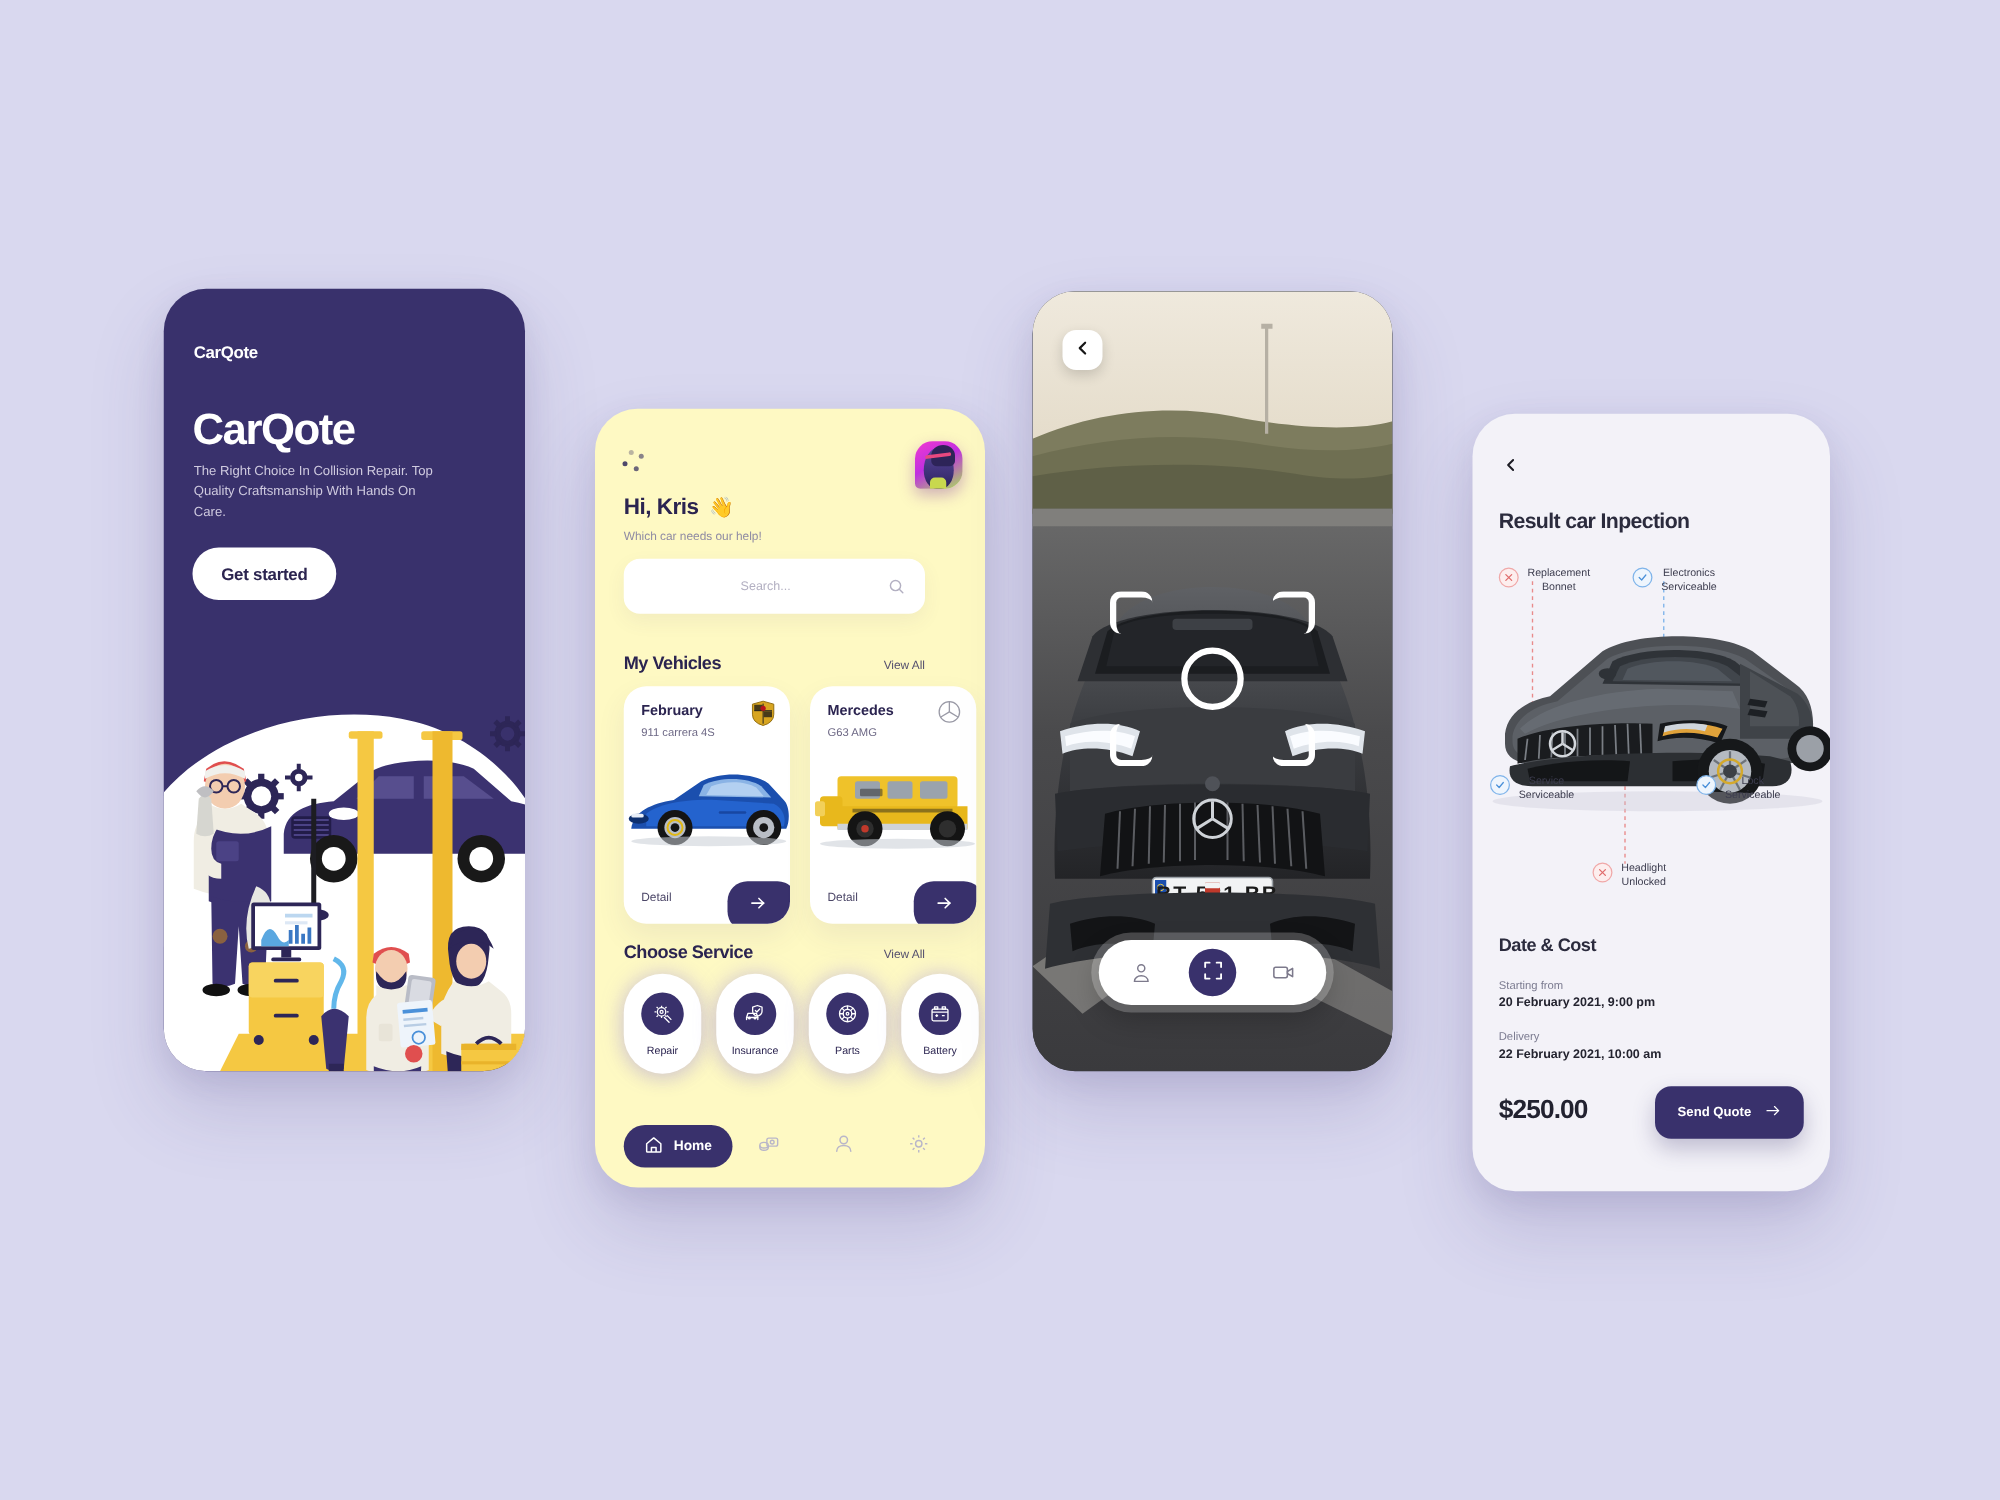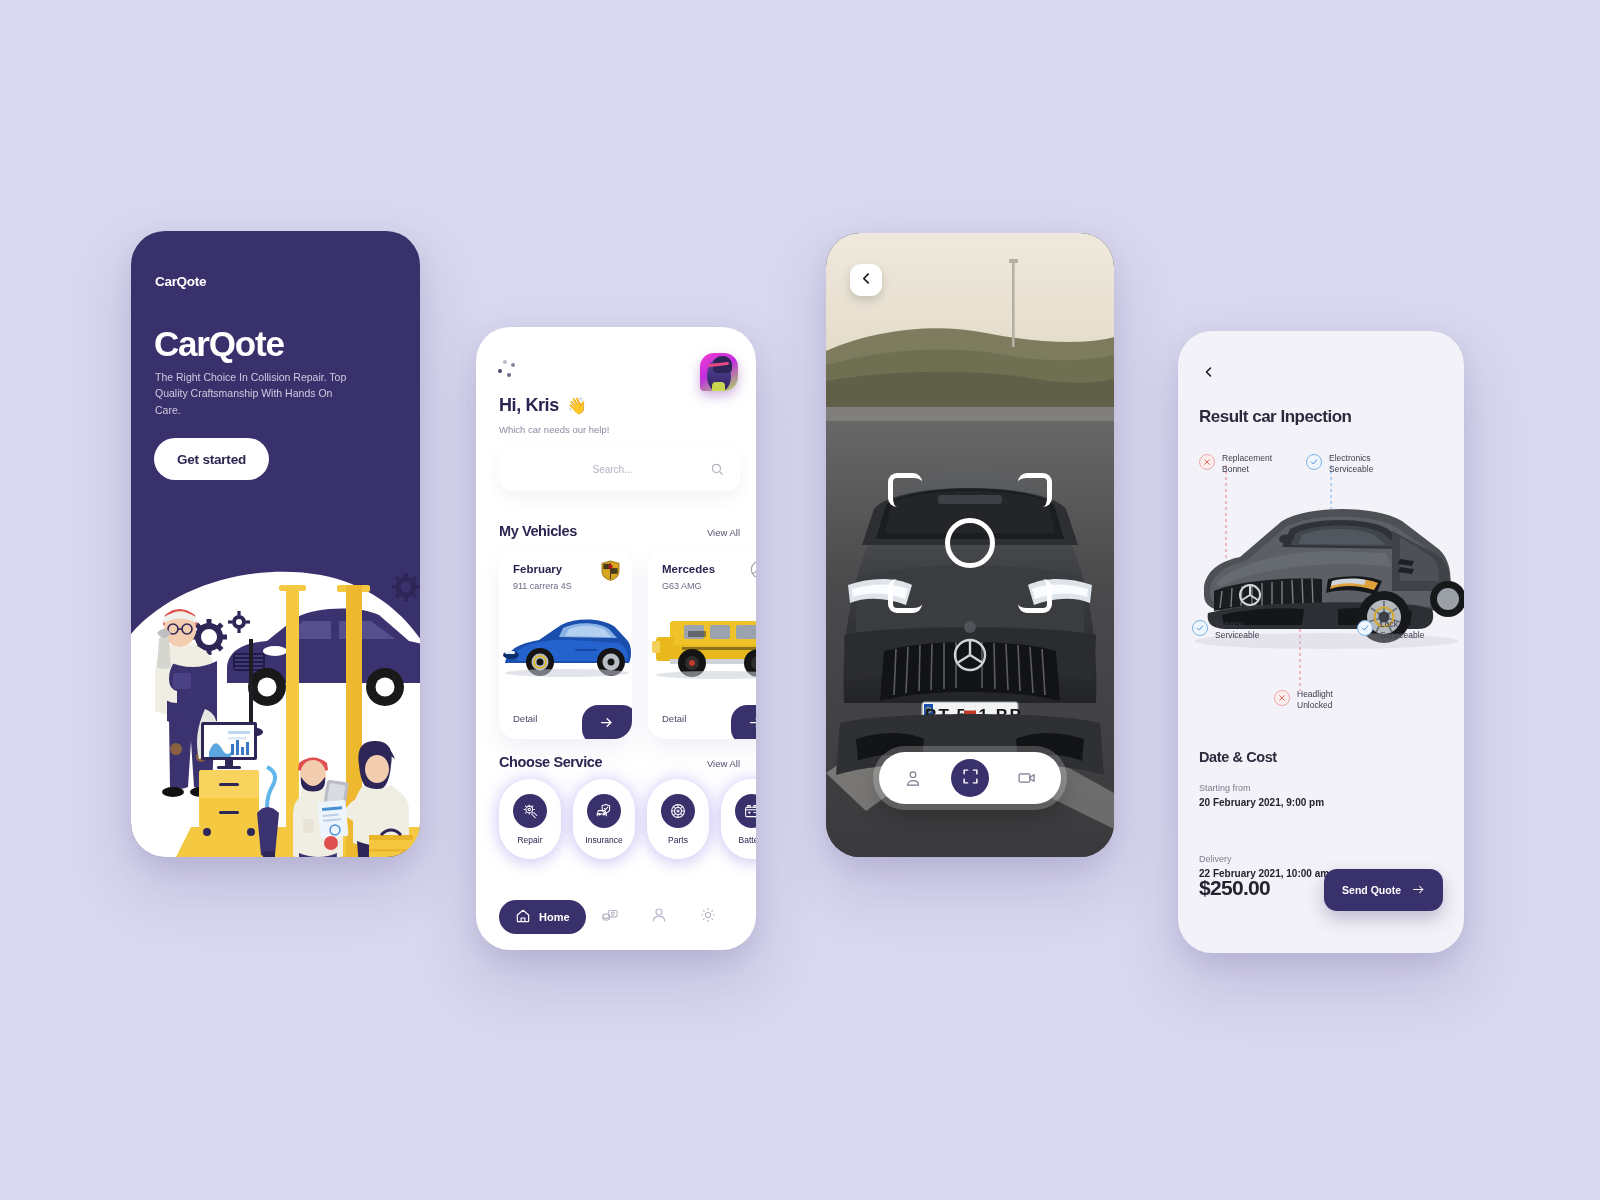--- a/index.html
+++ b/index.html
@@ -42,22 +42,22 @@
     width: 115px; height: 42px; border-radius: 21px;
     background: #fff; border: 0; cursor: pointer;
     color: #2c2550; font-size: 13.5px; font-weight: 700; letter-spacing: -.2px;
   }
   
   .p1-illus { position: absolute; left:0; right:0; bottom:0; height: 330px; }
   .p1-illus svg { display:block; width:100%; height:100%; }
 
   
   #phone2 {
-    left: 476px; top: 327px; width: 280px; height: 623px;
-    background: #ffffff;
+    left: 476px; top: 327px; width: 312px; height: 623px;
+    background: #fef9c3;
   }
   .p2-dots { position: absolute; left: 22px; top: 33px; width: 22px; height: 22px; }
   .p2-dots i { position:absolute; width:4px; height:4px; border-radius:50%; background:#3b3462; }
   .p2-dots i:nth-child(1){ left:5px;  top:0px;  opacity:.35;}
   .p2-dots i:nth-child(2){ left:13px; top:3px;  opacity:.6;}
   .p2-dots i:nth-child(3){ left:0px;  top:9px;  opacity:.9;}
   .p2-dots i:nth-child(4){ left:9px;  top:13px; opacity:.75;}
 
   .p2-avatar {
     position: absolute; right: 18px; top: 26px; width: 38px; height: 38px;
@@ -207,41 +207,41 @@
   .p4-back {
     position:absolute; left: 21px; top: 32px; width: 20px; height: 20px;
     border:0; background:transparent; cursor:pointer;
     display:flex; align-items:center; justify-content:center;
   }
   .p4-back svg { width: 12px; height: 12px; color:#1b1b23; }
   .p4-title {
     position:absolute; left: 21px; top: 76px;
     font-size: 17px; font-weight: 700; color:#2b2b3d; letter-spacing:-.5px;
   }
-  .p4-diagram { position:absolute; left: 0; right: 0; top: 112px; height: 290px; }
+  .p4-diagram { position:absolute; left: 0; right: 0; top: 112px; height: 290px; text-align: center; }
   .p4-diagram svg { display:block; width:100%; height:100%; }
   .tag { position:absolute; display:flex; align-items:flex-start; gap: 7px; }
   .tag .mk {
     width: 16px; height: 16px; border-radius:50%; flex:0 0 auto;
     display:flex; align-items:center; justify-content:center; margin-top:1px;
   }
   .tag .mk svg { width: 8px; height: 8px; }
   .tag.ok .mk  { border: 1px solid #7fb4ea; background:#eef5fd; color:#4a90d9; }
   .tag.bad .mk { border: 1px solid #f0a8a8; background:#fdeeee; color:#e06b6b; }
   .tag .tx { font-size: 8.5px; line-height: 1.3; color:#3c3c4e; white-space: nowrap; }
 
   .p4-dc {
     position:absolute; left: 21px; top: 418px;
     font-size: 14.5px; font-weight:700; color:#2b2b3d; letter-spacing:-.4px;
   }
   .p4-row { position:absolute; left: 21px; }
   .p4-row .k { font-size: 9px; color:#7b7b90; }
   .p4-row .v { font-size: 10px; color:#23232f; font-weight:700; margin-top: 4px; }
   #p4-start { top: 452px; }
-  #p4-deliv { top: 493px; margin-top: 30px; }
+  #p4-deliv { top: 493px; }
   .p4-price {
     position:absolute; left: 21px; top: 545px;
     font-size: 21px; font-weight:700; color:#222230; letter-spacing:-.7px;
   }
   .p4-send {
     position:absolute; right: 21px; top: 538px;
     height: 42px; padding: 0 18px; border-radius: 13px; background:#39316c;
     border:0; cursor:pointer; display:flex; align-items:center; gap: 11px;
     box-shadow: 0 8px 18px rgba(57,49,108,.28);
   }

